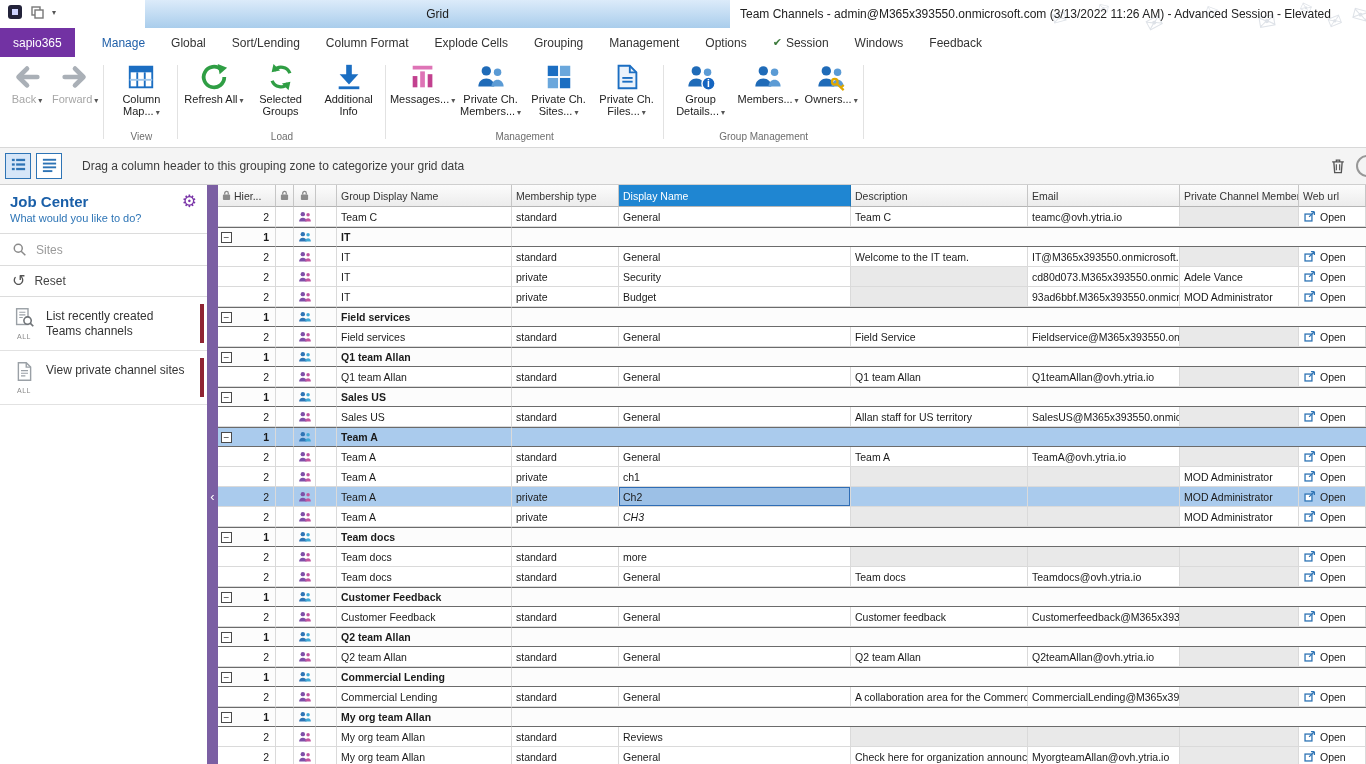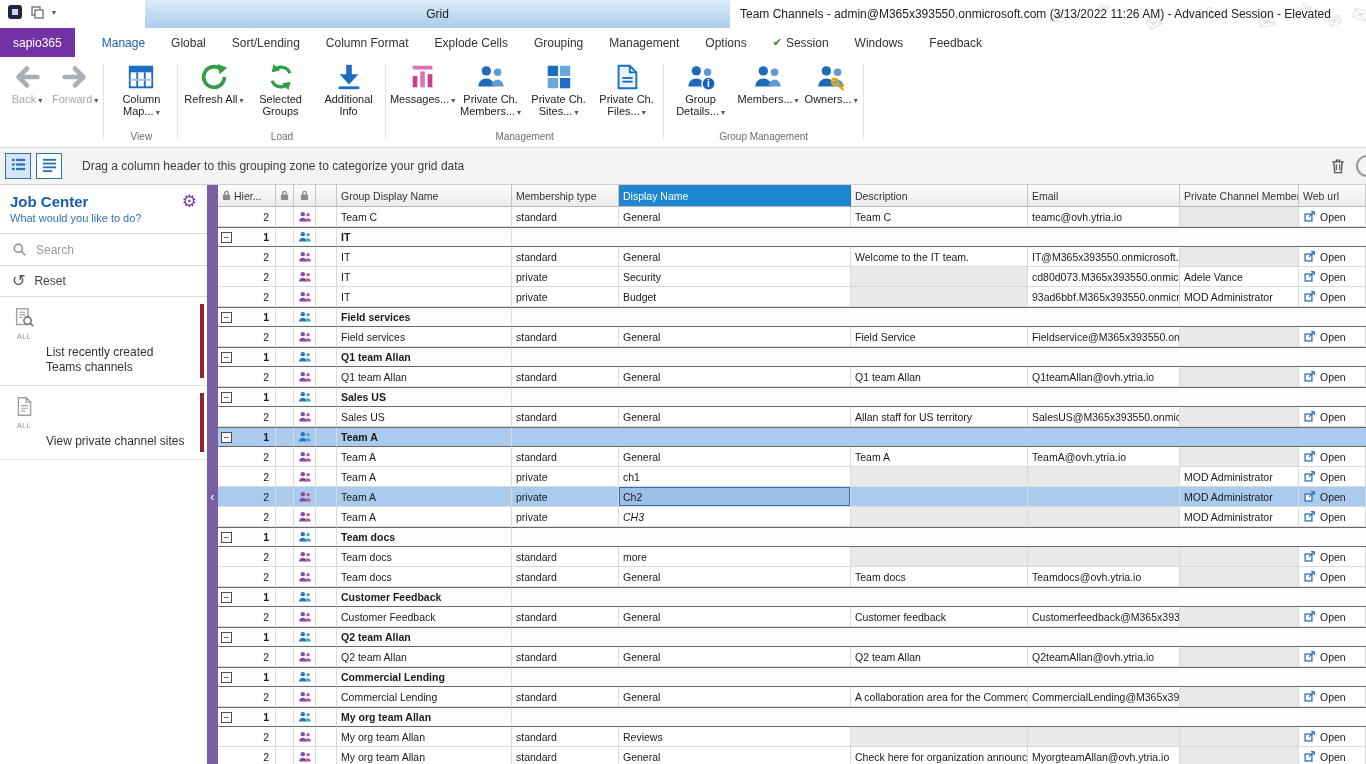--- a/index.html
+++ b/index.html
@@ -66,21 +66,21 @@
     border-bottom:1px solid #dcdcdc; }
   .sb-row .ic svg { width:15px; height:15px; display:block; }
   .sb-search span { color:#9a9a9a; }
   .sb-reset { color:#444; }
   .sb-reset .rsic { font-size:16px; color:#555; line-height:14px; }
   .sb-item { display:flex; gap:8px; padding:10px 6px 10px 10px; border-bottom:1px solid #e2e2e2;
     position:relative; align-items:flex-start; }
   .sb-ic-wrap { display:flex; flex-direction:column; align-items:center; width:28px; flex-shrink:0; }
   .sb-ic svg { width:21px; height:21px; }
   .sb-all { font-size:7px; color:#8a8a8a; margin-top:1px; letter-spacing:.5px; }
-  .sb-item-label { font-size:12px; color:#333; line-height:15px; padding-right:12px; padding-top:2px;margin-top:36px; }
+  .sb-item-label { font-size:12px; color:#333; line-height:15px; padding-right:12px; padding-top:2px; }
   .sb-redbar { position:absolute; right:3px; top:7px; bottom:7px; width:4px; background:#8f2433; }
 
   
   #strip { position:absolute; left:207px; top:185px; width:11px; height:579px; background:#7b5fa3;
     color:#fff; text-align:center; }
   #strip .chev { position:absolute; top:305px; left:0; width:11px; font-size:13px; line-height:13px; }
 
   
   #grid { position:absolute; left:218px; top:185px; width:1148px; height:579px; background:#eab308; overflow:hidden; }
   #grid-header { display:flex; height:22px; }
@@ -385,21 +385,21 @@
     <span class="sb-gear">⚙</span>
   </div>
   <div class="sb-sub">What would you like to do?</div>
   <div class="sb-row sb-search">
     <span class="ic">
         <svg viewBox="0 0 18 18">
           <circle cx="7.5" cy="7.5" r="4.8" fill="none" stroke="#8a8a8a" stroke-width="1.8"></circle>
           <path d="M11 11l5 5" stroke="#8a8a8a" stroke-width="1.8"></path>
         </svg>
       </span>
-    <span>Search</span>
+    <span>Sites</span>
   </div>
   <div class="sb-row sb-reset">
     <span class="rsic">↺</span>
     <span>Reset</span>
   </div>
   <div>
       <div class="sb-item">
         <div class="sb-ic-wrap">
           <span class="sb-ic"><svg viewBox="0 0 24 24">
               <rect x="3" y="2" width="13" height="18" fill="#fff" stroke="#9aa0a6" stroke-width="1.6"></rect>

